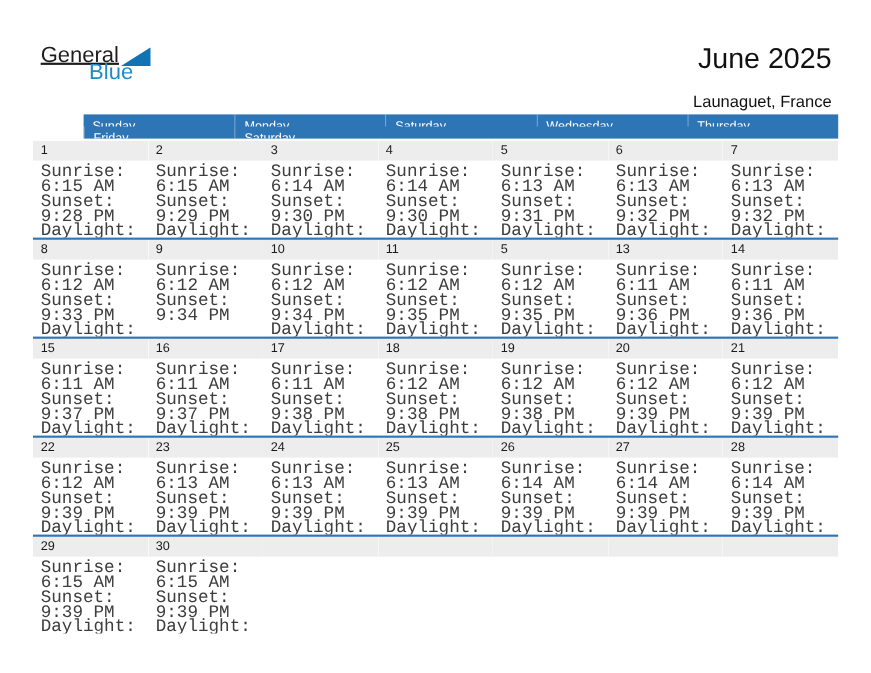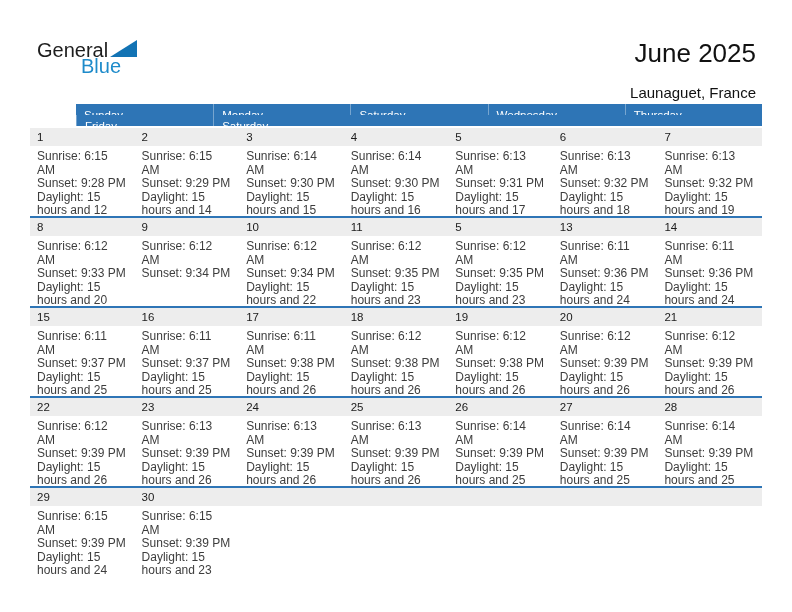--- a/index.html
+++ b/index.html
@@ -8,21 +8,21 @@
     position: relative;
     width: 792px;
     height: 612px;
     background: #ffffff;
     font-family: "Liberation Sans", sans-serif;
     overflow: hidden;
   }
 
   
   .logo { position: absolute; left: 37px; top: 40px; }
-  .logo-row1 { display: flex; align-items: flex-start; font-size: 20px; color: #1d1d1d; line-height: 1; letter-spacing: 0; }
+  .logo-row1 { display: flex; align-items: flex-end; font-size: 20px; color: #1d1d1d; line-height: 1; letter-spacing: 0; text-decoration: underline; }
   .logo-triangle { margin-left: 2px; margin-top: 0; }
   .logo-row2 { font-size: 20px; color: var(--logo_blue); line-height: 1; margin: -4px 0 16px 44px; }
 
   
   .title-block { position: absolute; top: 38px; right: 36px; text-align: right; }
   .title { font-size: 26px; line-height: 30px; color: var(--title_color); font-weight: 400; }
   .subtitle { font-size: 15px; line-height: 18px; color: var(--title_color); margin-top: 16px; font-weight: 400; }
 
   
   .calendar { position: absolute; left: 30px; top: 104px; width: 732px; }
@@ -36,21 +36,21 @@
 
   .week-row { display: grid; grid-template-columns: repeat(7, 1fr); height: 90px; }
   .week-row:first-of-type { margin-top: 2px; height: 88px; }
   .week-row + .week-row { border-top: 2px solid var(--week_divider); }
 
   .cell { overflow: hidden; }
   .day-num {
     height: 18px; line-height: 18px; background: var(--day_strip_bg);
     font-size: 11.5px; color: #1b1b1b; padding-left: 7px;
   }
-  .cell-details { padding: 4px 8px 0 7px; font-size: 12px; line-height: 13.5px; color: var(--body_text); }
+  .cell-details { padding: 4px 8px 0 7px; font-size: 16px; line-height: 13.5px; color: var(--body_text); font-family: Liberation Mono, monospace; }
   .detail { display: block; }
   .detail.daylight { display: block; }
 </style>
 </head>
 <body>
 
 <div class="page">
 
   <div class="logo">
     <div class="logo-row1">

